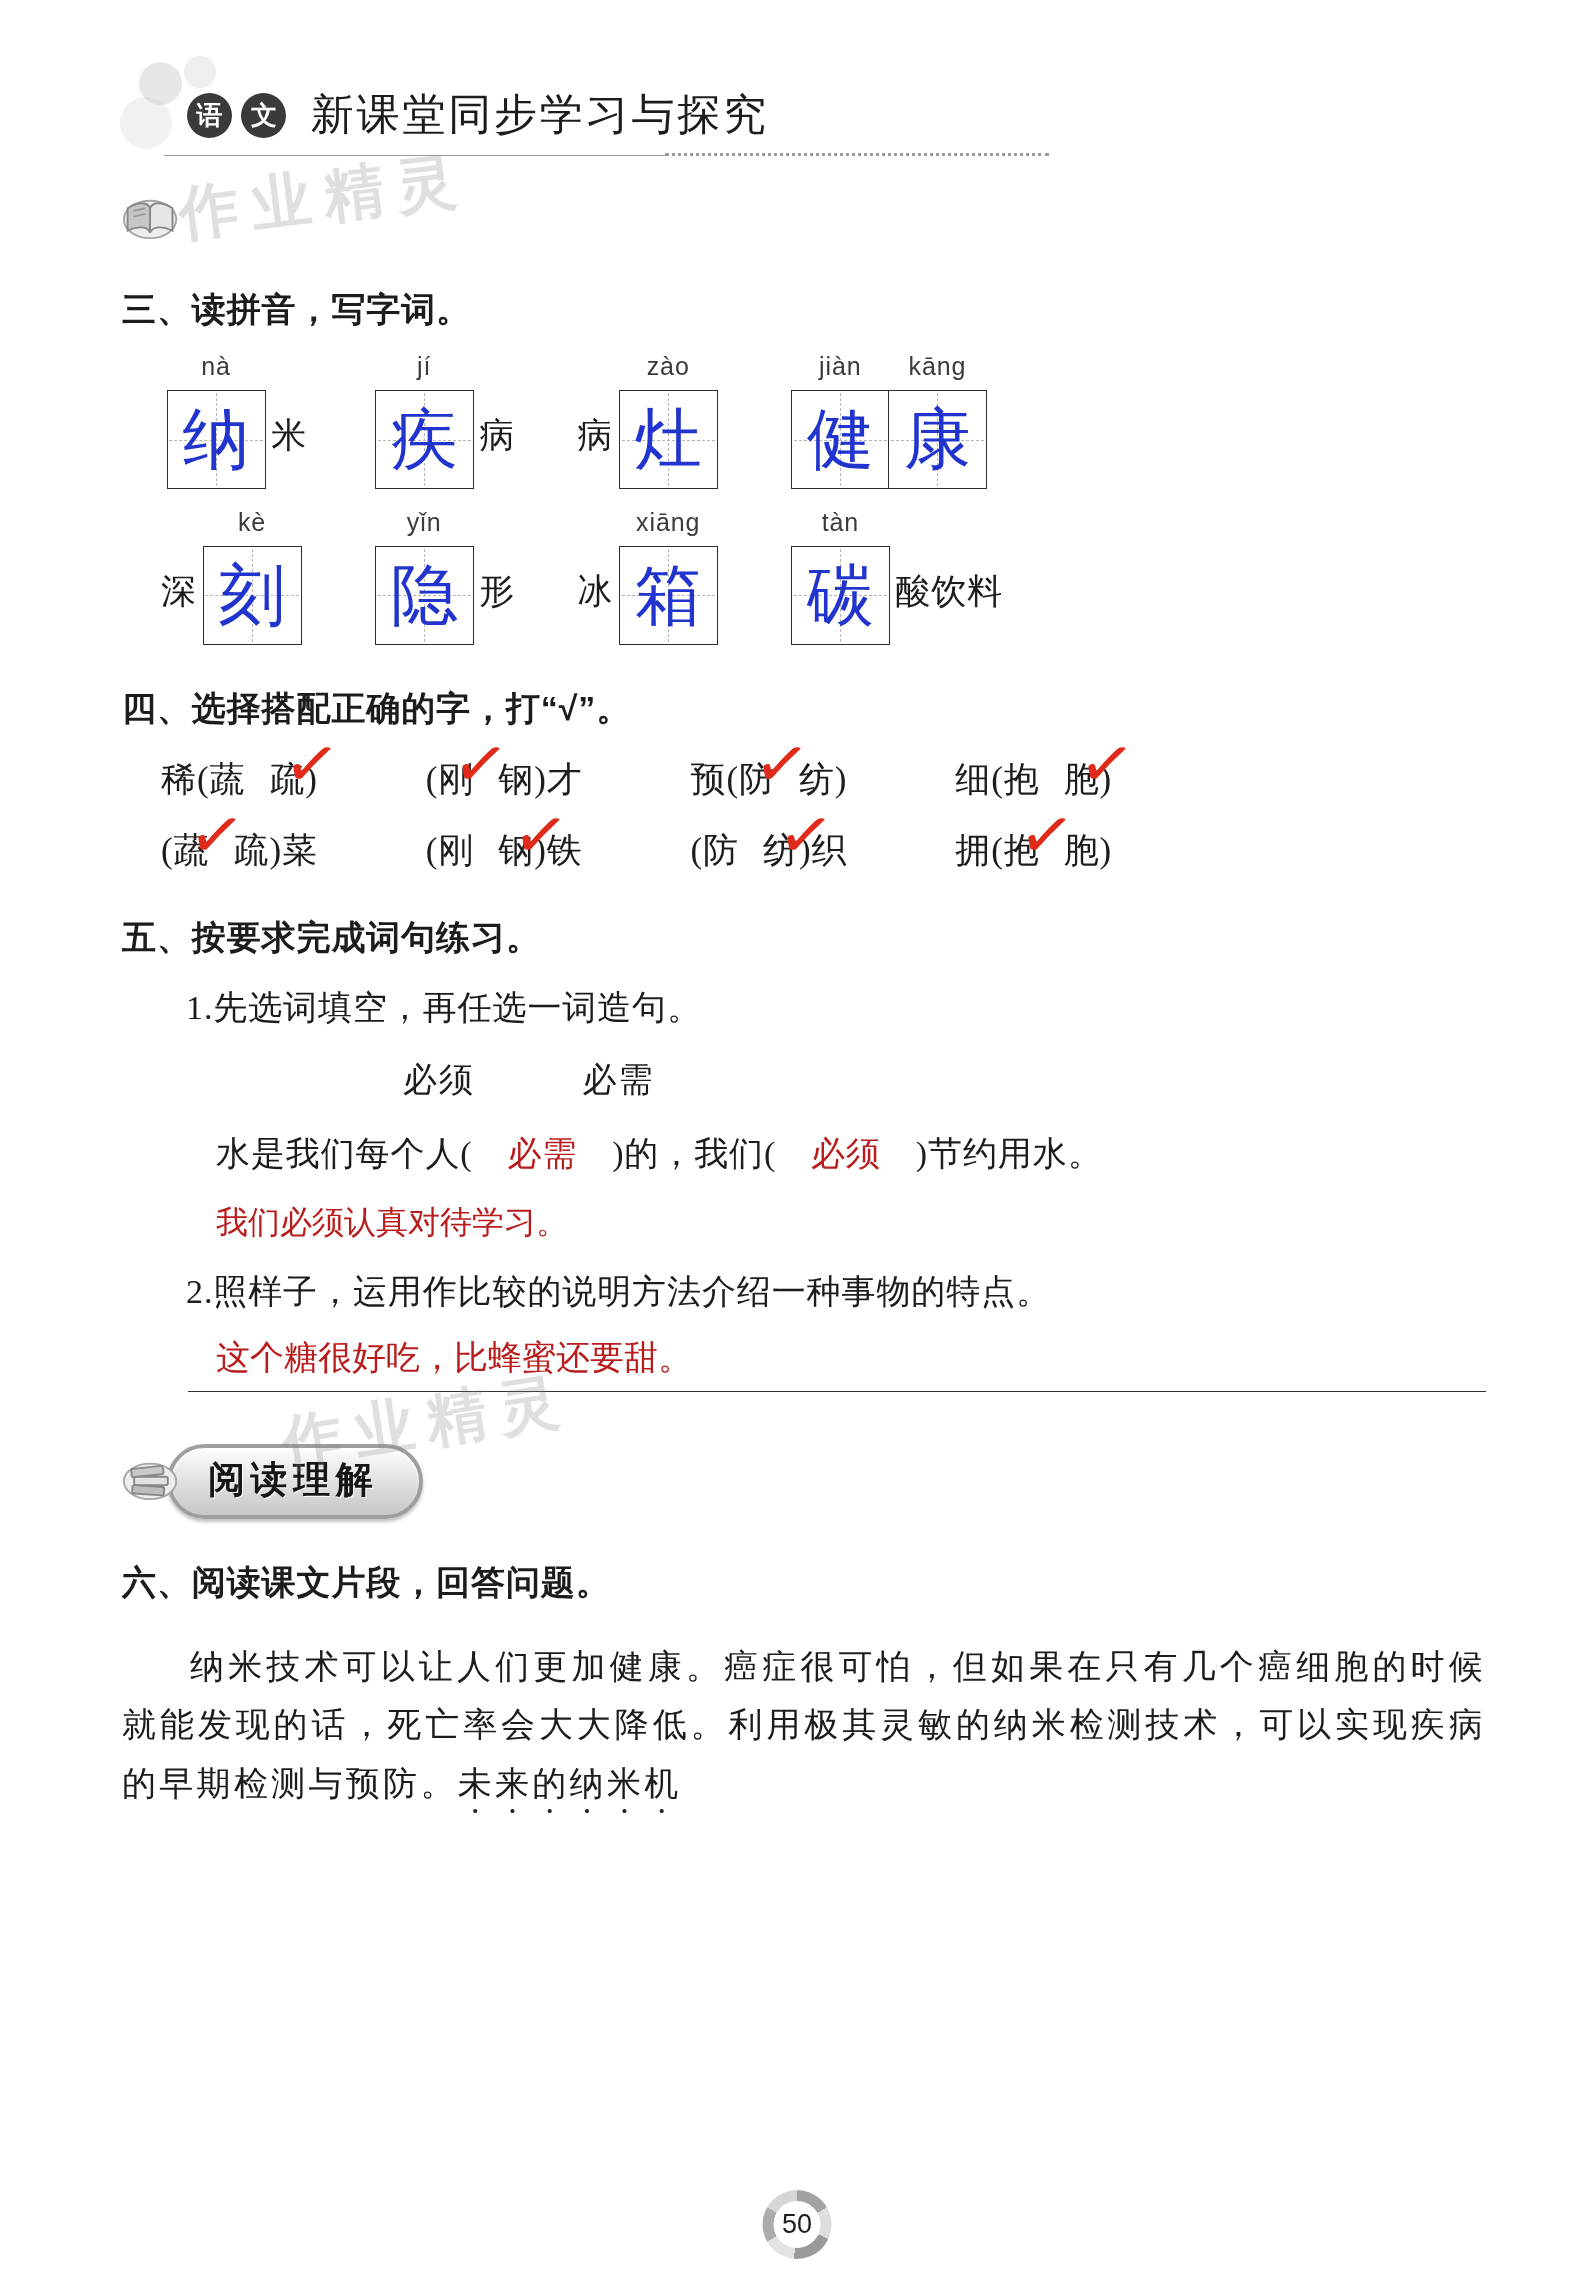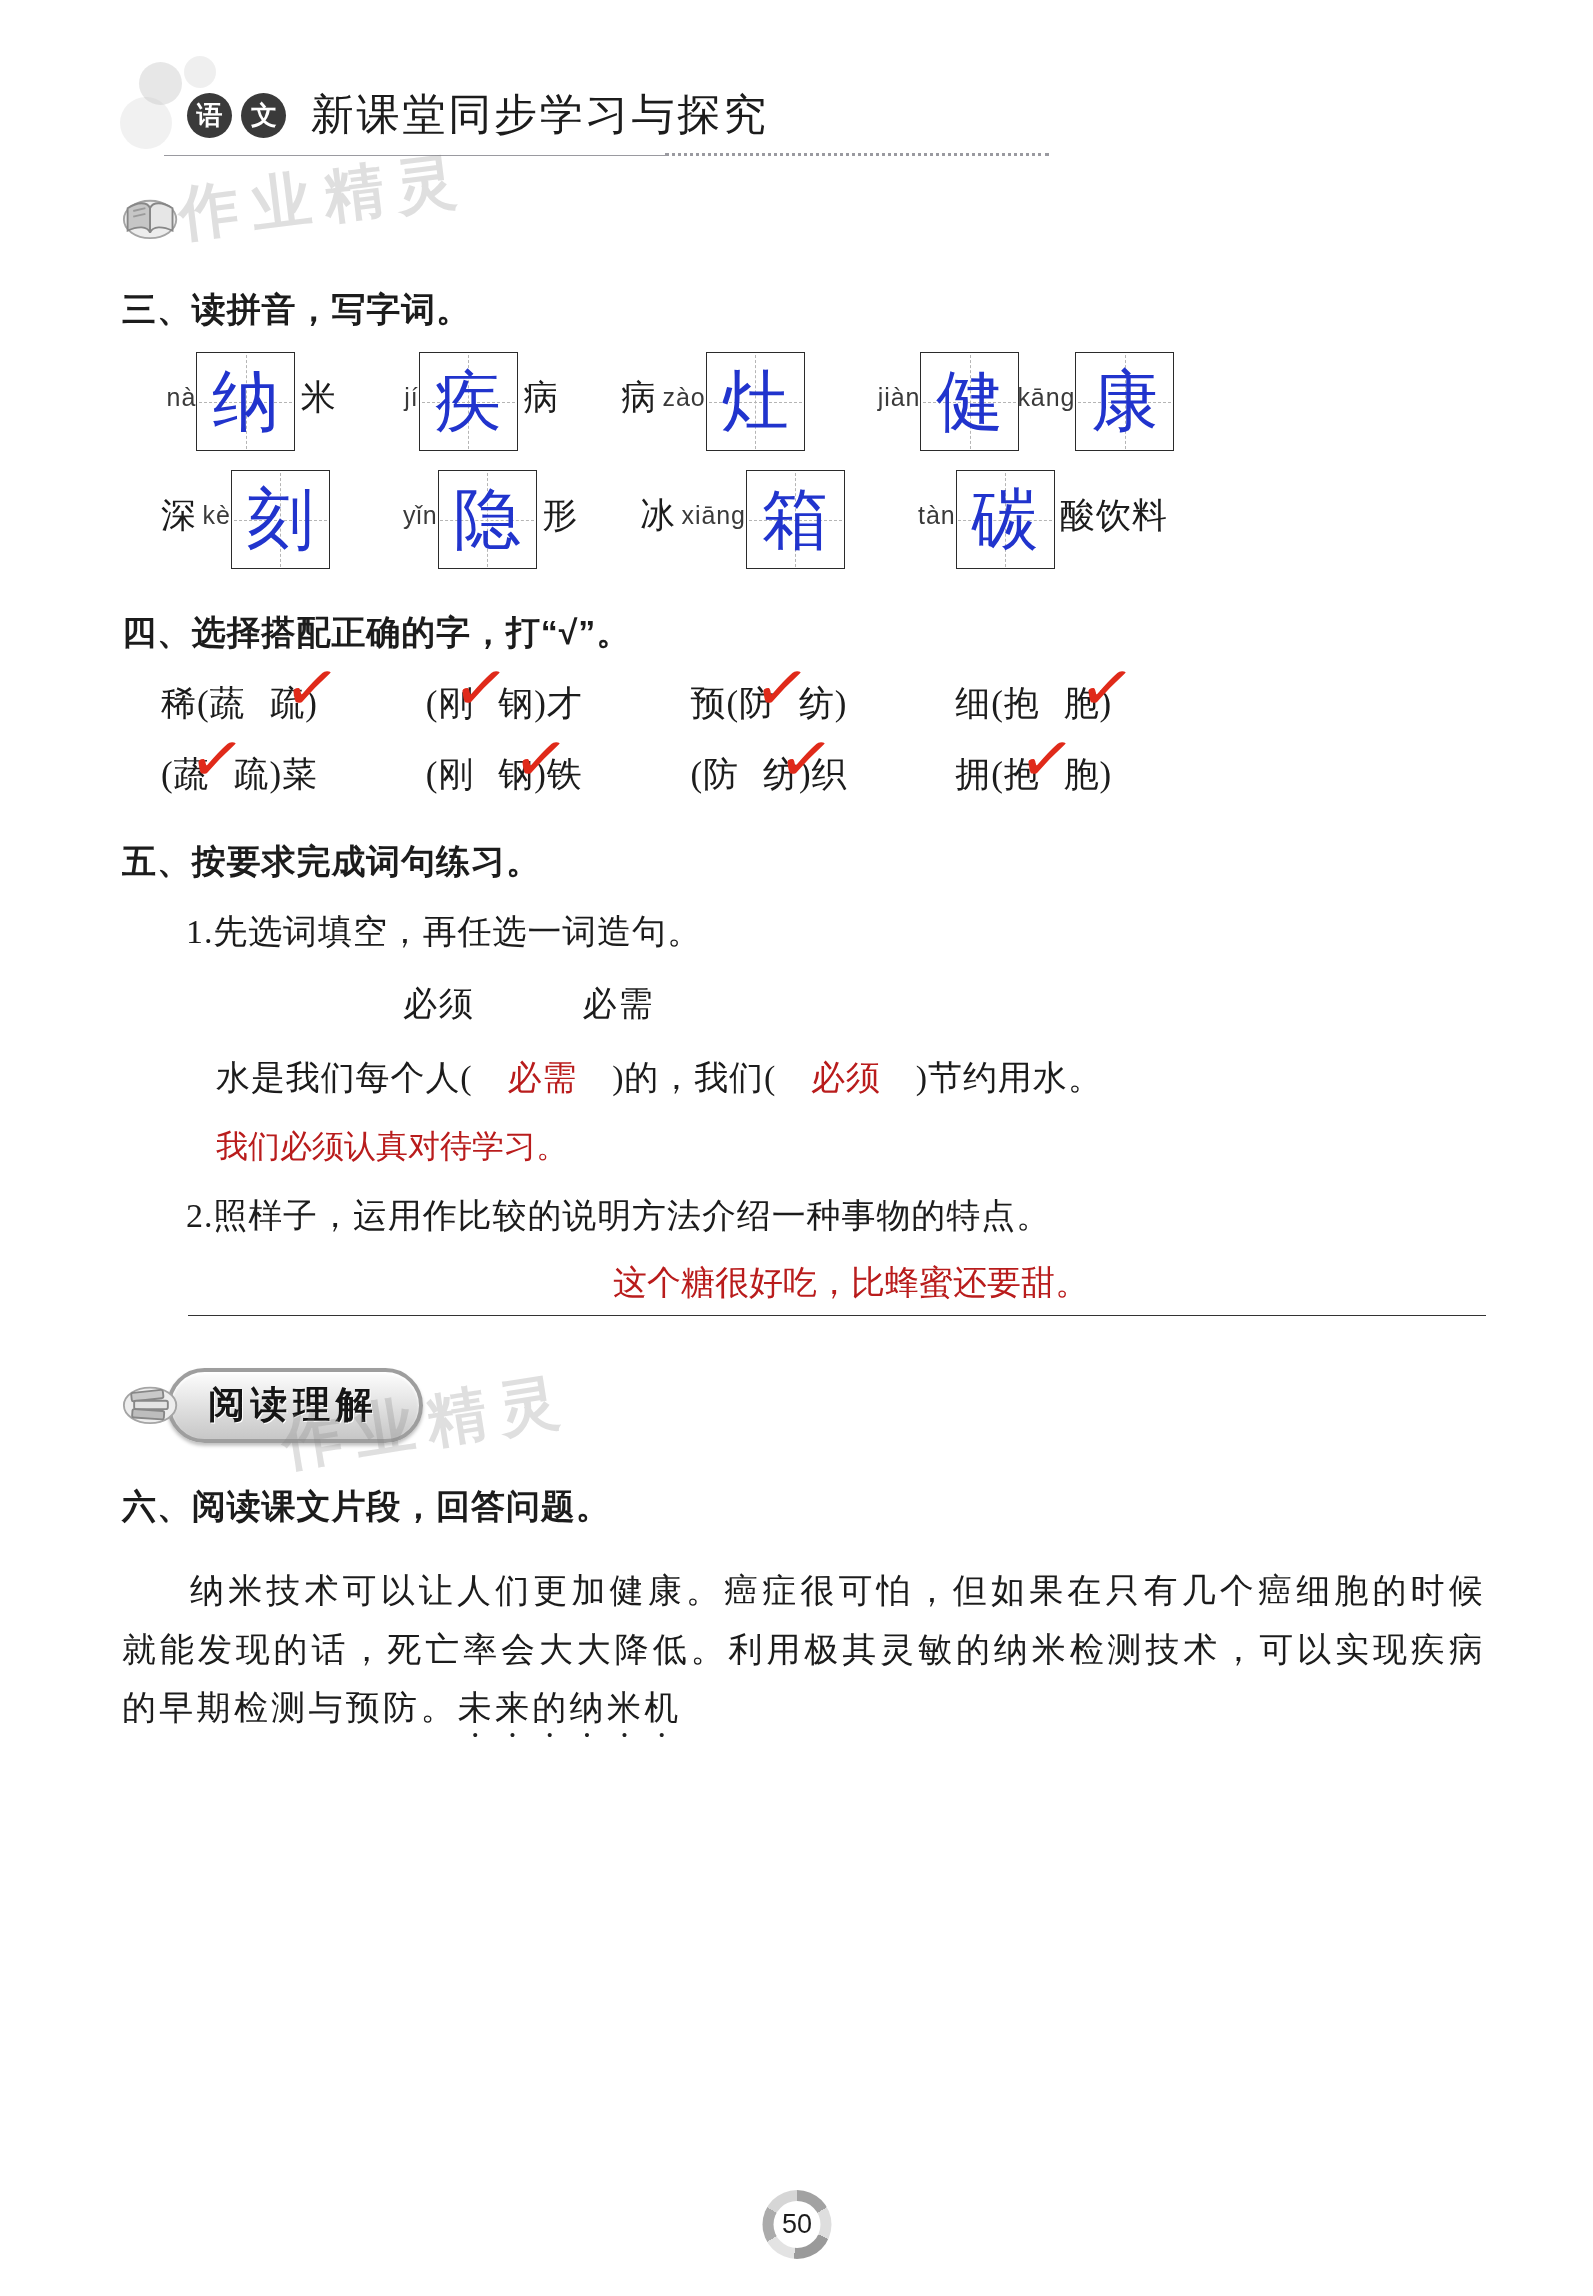--- a/index.html
+++ b/index.html
@@ -64,21 +64,21 @@
     font-size:34px; font-weight:bold; letter-spacing:0.9px; margin-top:41px;
   }
 
   
   .hz-row { display:flex; align-items:flex-end; margin:19px 0 5.6px 39px; }
   .hz-item { display:flex; align-items:flex-end; margin-right:62px; }
   .side { font-size:35px; padding-bottom:30px; letter-spacing:0.9px; }
   .side-pre { margin-right:5.6px; }
   .side-post { margin-left:5.6px; }
   .box-group { display:flex; }
-  .box-col { display:flex; flex-direction:row; align-items:center; }
+  .box-col { display:flex; flex-direction:column; align-items:center; }
   .box-col + .box-col { margin-left:-1.9px; }
   .py {
     height:34px; font-size:25px; color:#3a3a3a; letter-spacing:0.9px;
     font-family:"Liberation Sans","DejaVu Sans",sans-serif; margin-bottom:3.7px;
   }
   .box {
     width:99px; height:99px; border:1.9px solid #2b2b2b; position:relative;
     display:flex; align-items:center; justify-content:center; background:#fff;
   }
   .box::before {
@@ -109,21 +109,20 @@
   .blue { color:#b91c1c; }
   .answer-blue { font-size:32px; margin:24px 0 16px 94px; }
   .example-line { font-size:34px; margin:28px 0 0 94px; letter-spacing:0.9px; }
   .emph {
     -webkit-text-emphasis:filled dot #222; -webkit-text-emphasis-position:under right;
     text-emphasis:filled dot #222; text-emphasis-position:under right;
   }
   .answer-rule {
     margin:5.6px 0 0 66px; border-bottom:1.9px solid #333; padding:15px 0 9.4px 28px;
     font-size:34px;
-    text-align:center;
   }
 
   
   .reading-para {
     margin-top:32px; font-size:34px; line-height:1.72; letter-spacing:3.3px;
     text-align:justify; text-indent:2em;
   }
 
   
   .page-footer { position:absolute; left:50%; bottom:37px; transform:translateX(-50%); }

